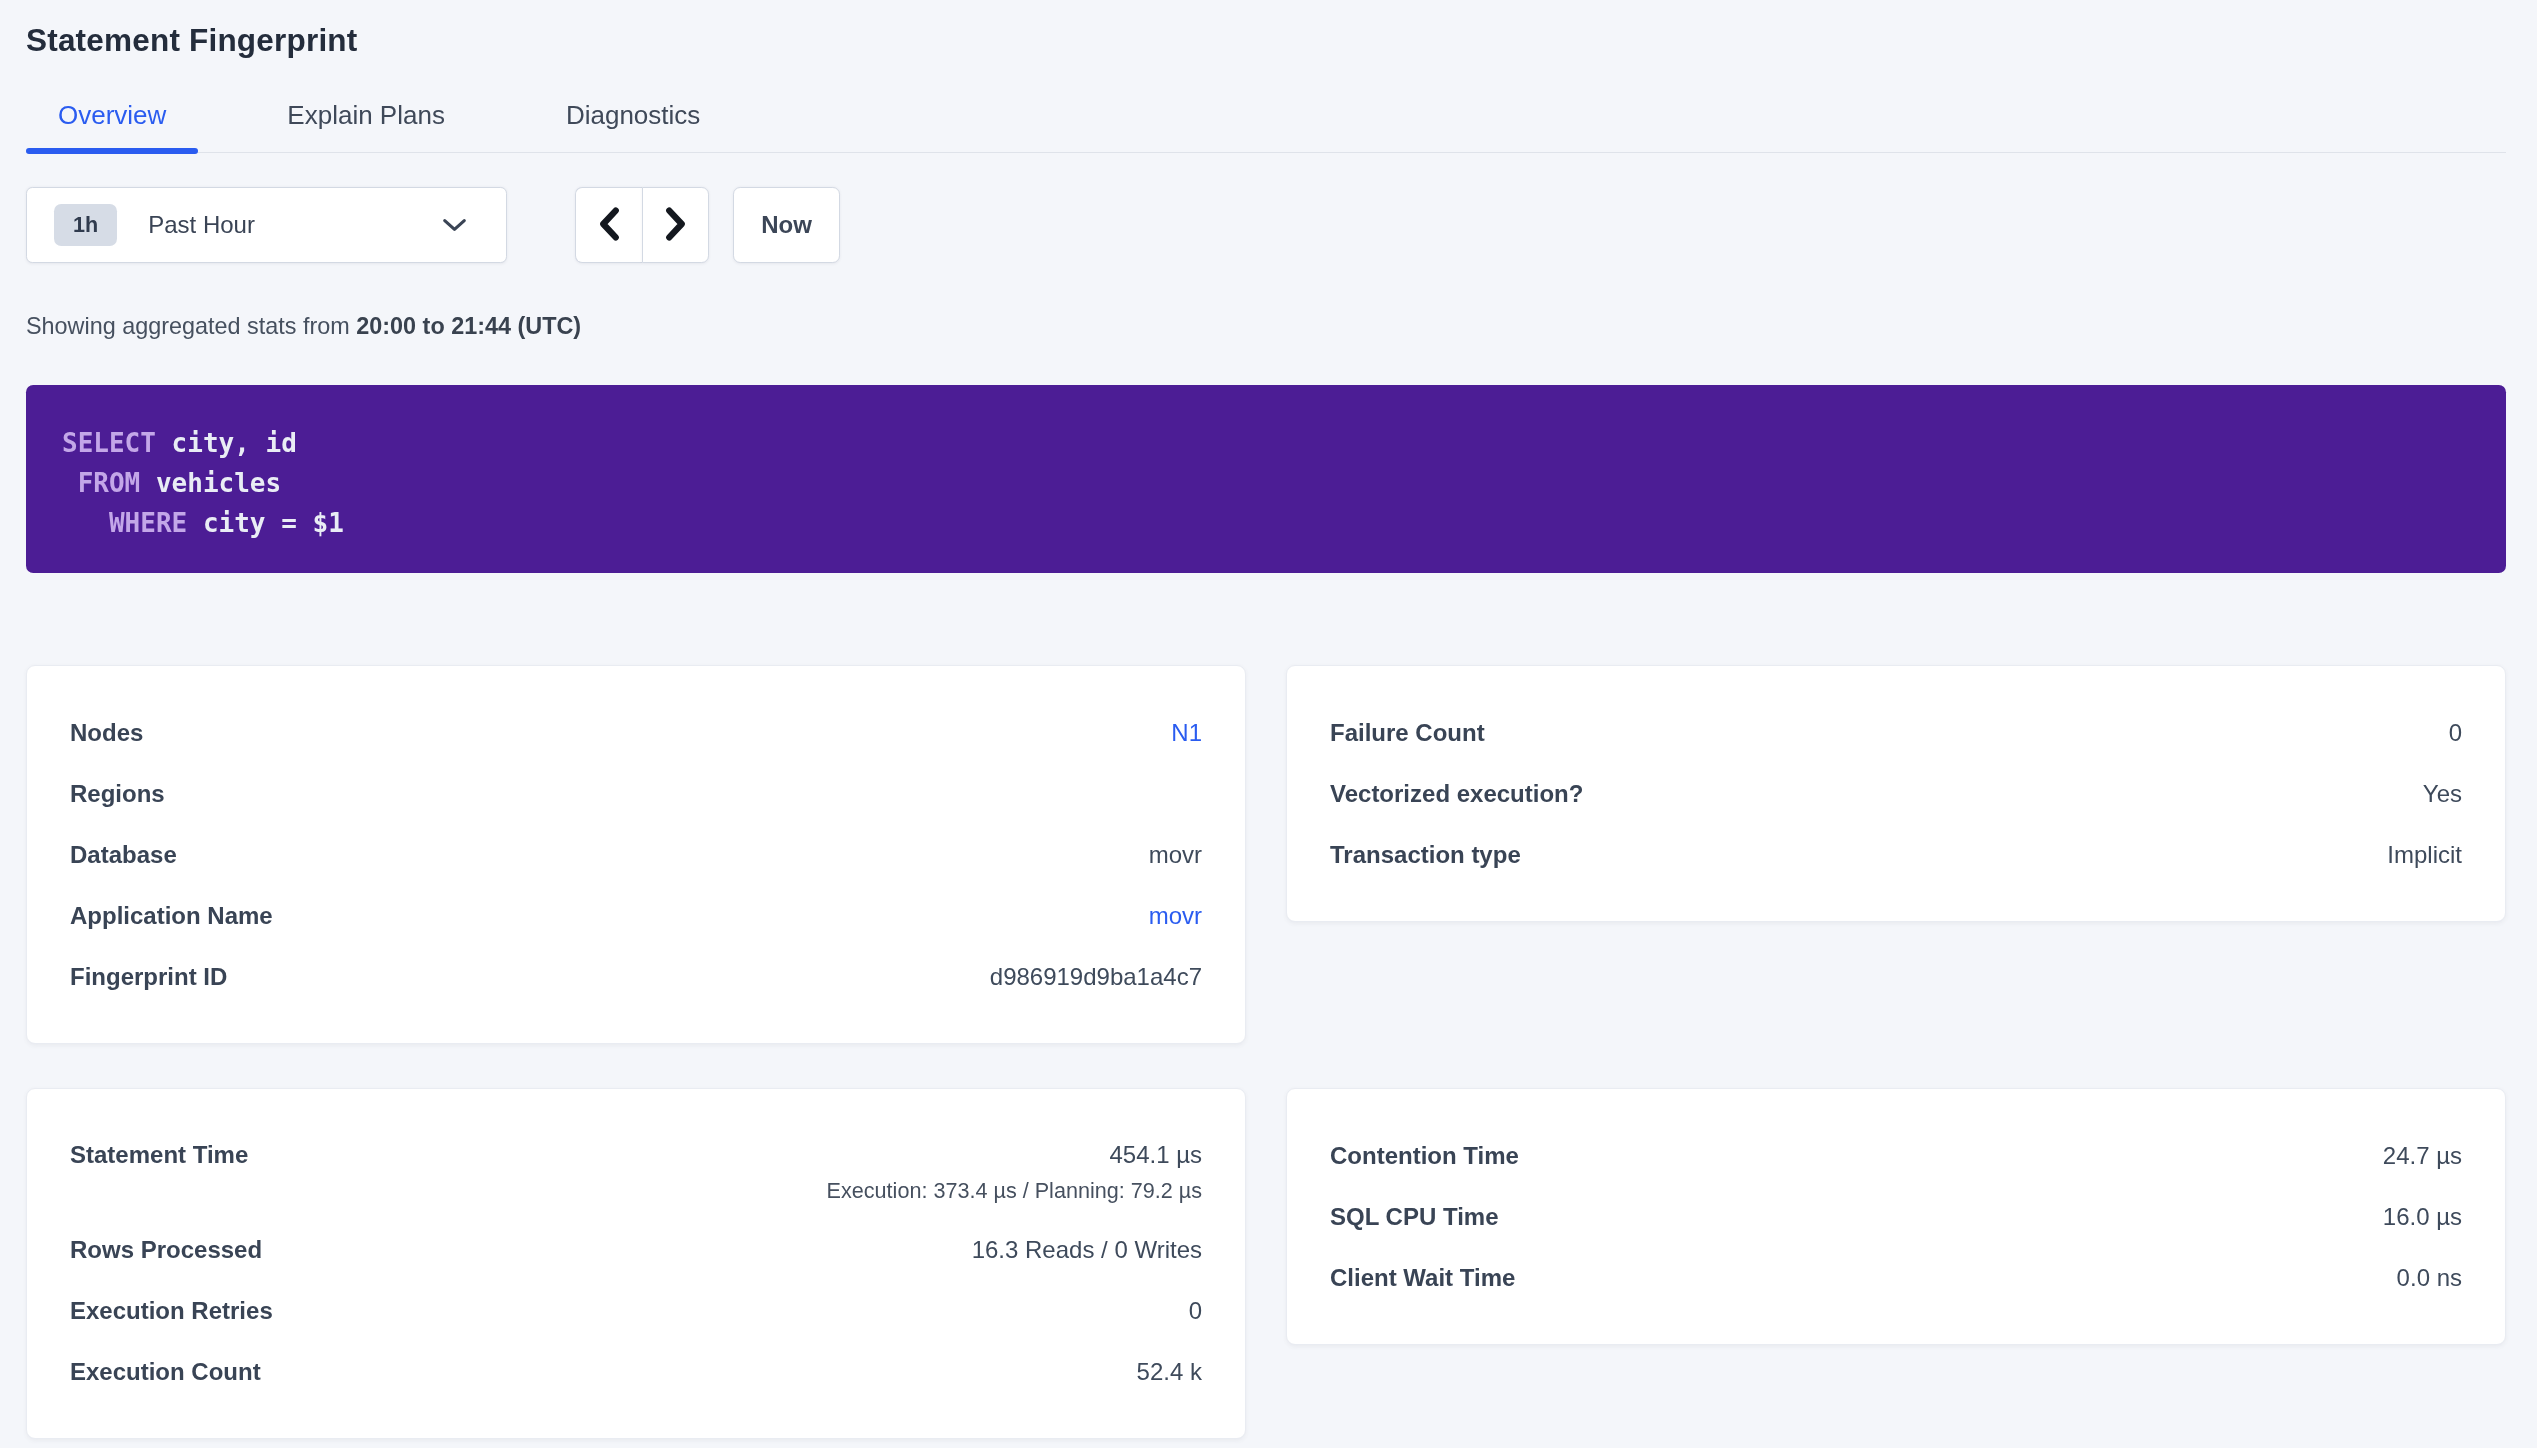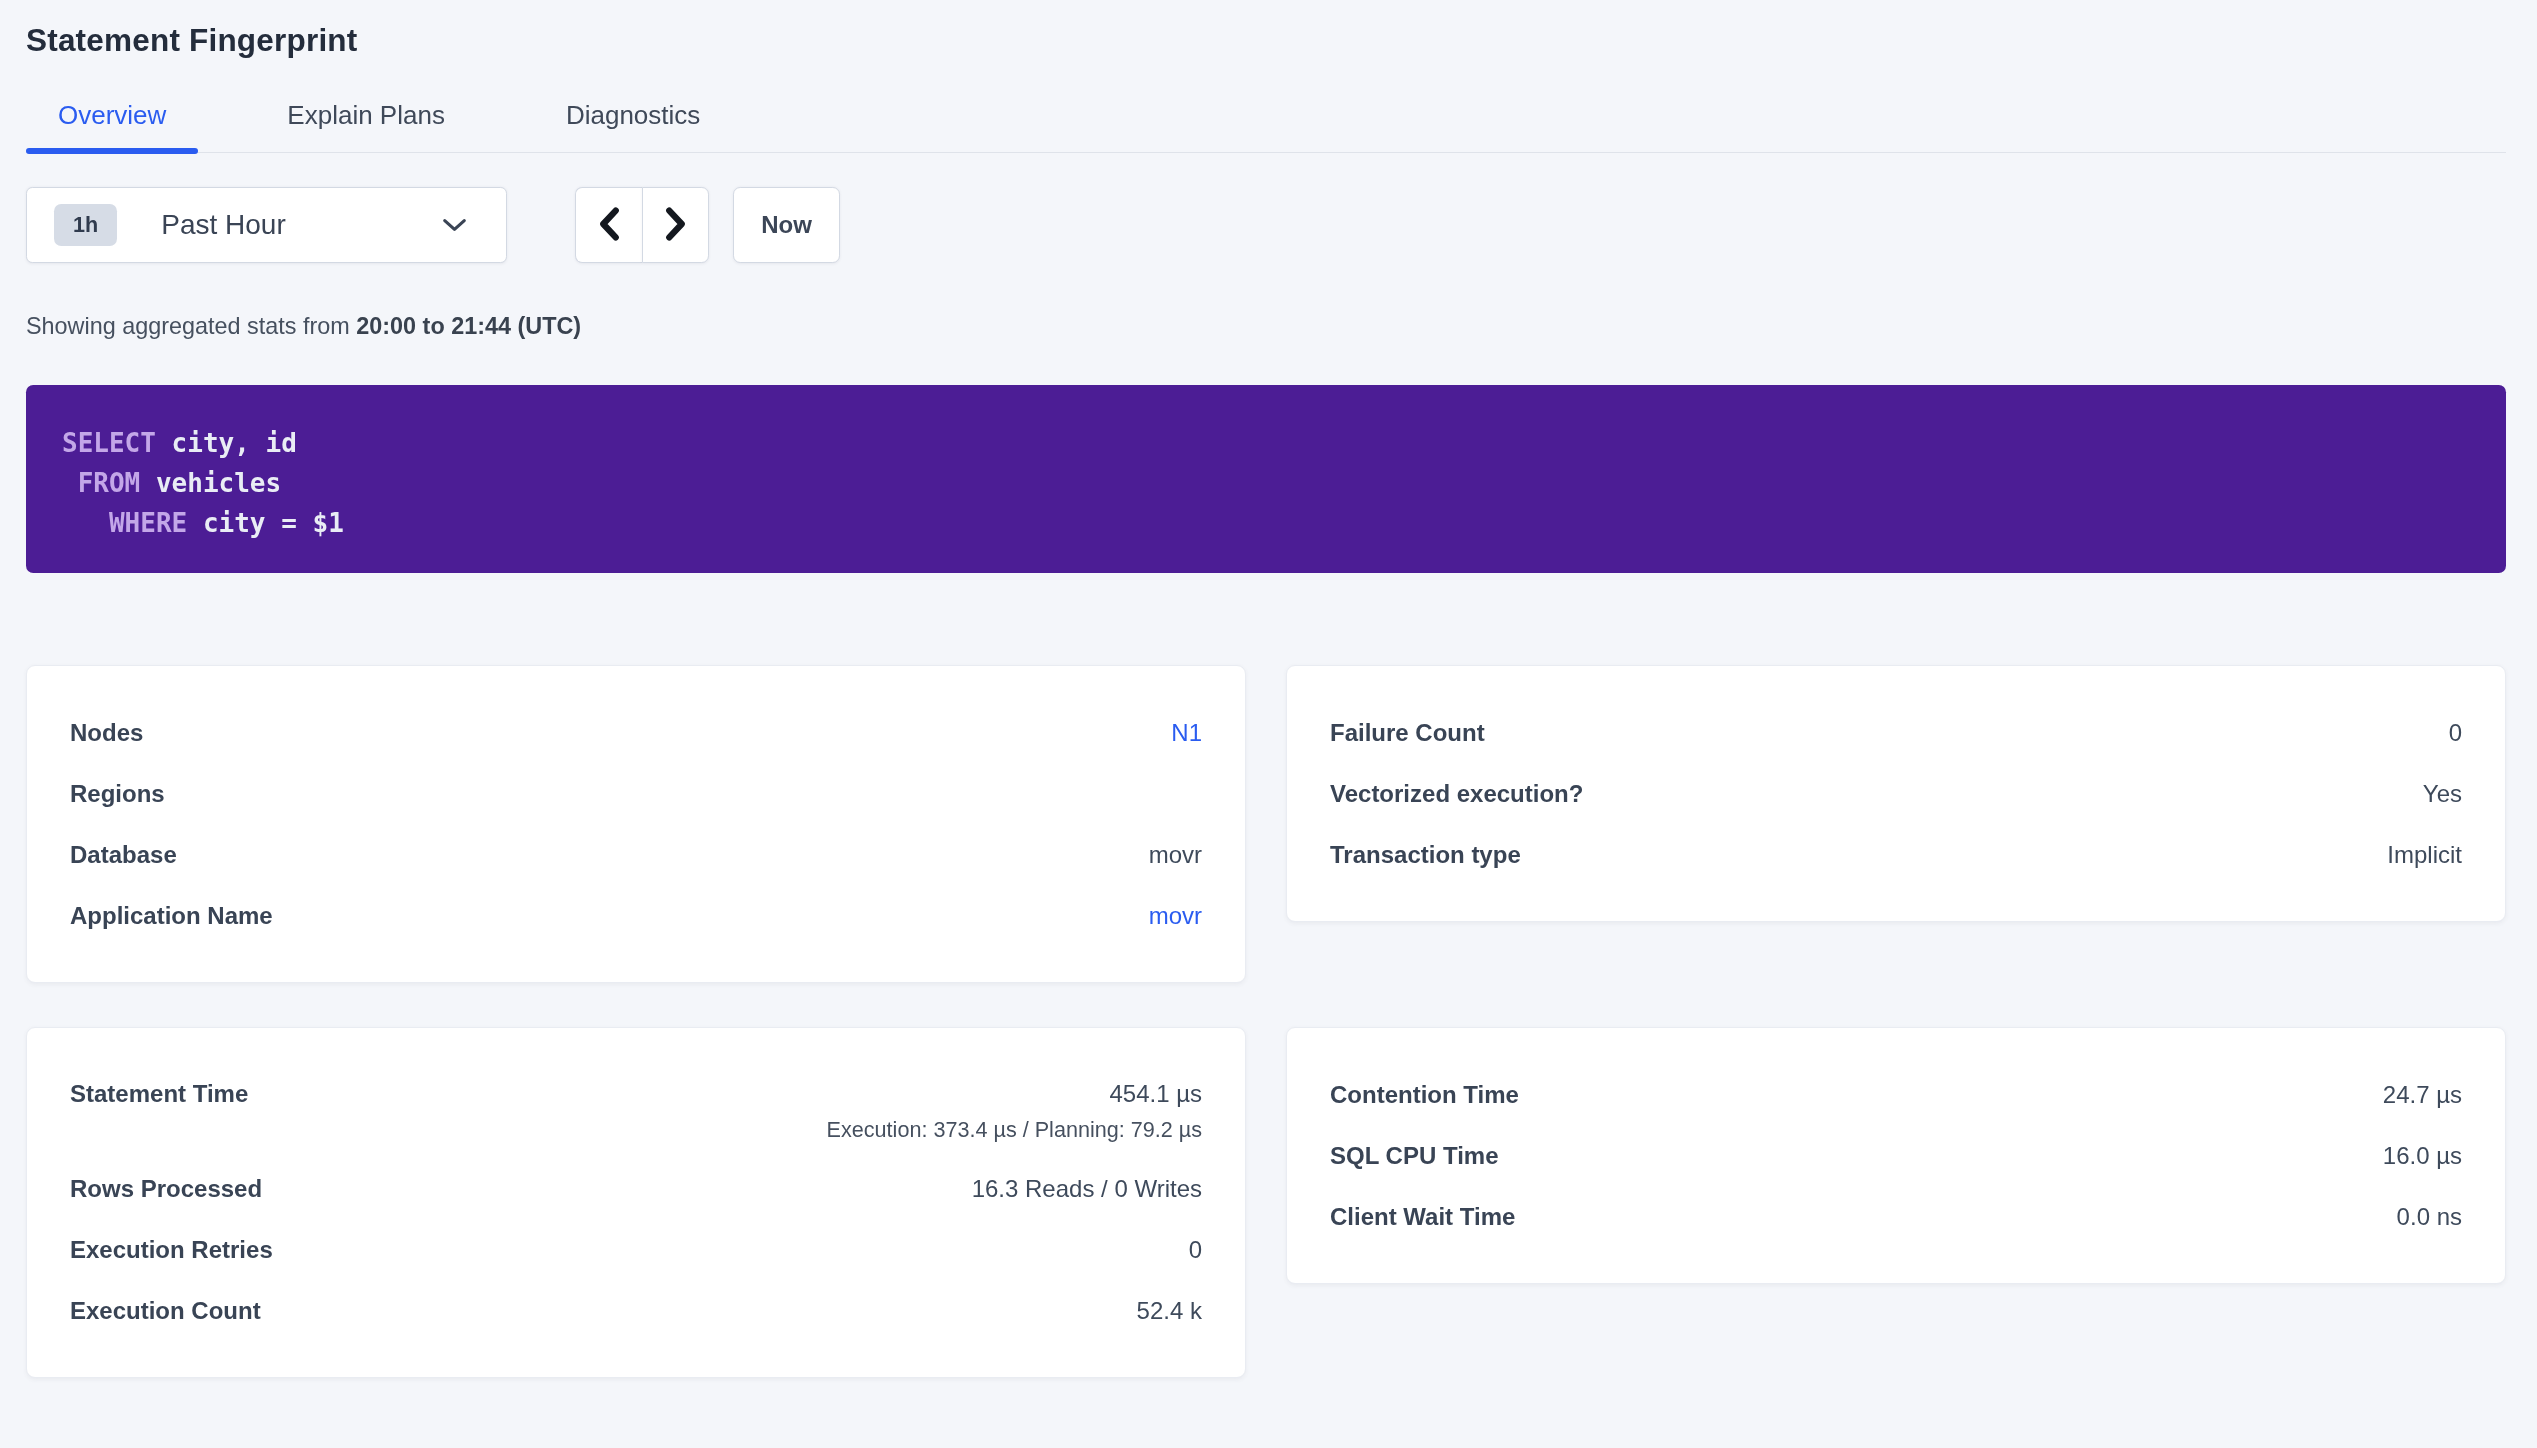--- a/index.html
+++ b/index.html
@@ -62,21 +62,21 @@
   }
   .time-badge {
     background:#d6dce6;
     border-radius:7.2px;
     padding:8px 19px;
     font-size:21.6px;
     font-weight:700;
     color:#303b4e;
     text-align:center;
   }
-  .time-label { margin-left:44px; font-size:28px; color:#3a4455; }
+  .time-label { margin-left:31px; font-size:24px; color:#3a4455; }
   .chevron-down { margin-left:auto; display:flex; }
 
   .pager { display:flex; margin-left:68px; }
   .pager-btn {
     width:67px; height:76px;
     display:flex; align-items:center; justify-content:center;
     cursor:pointer;
   }
   .pager-btn.prev { border-radius:7.2px 0 0 7.2px; border-right:none; }
   .pager-btn.next { border-radius:0 7.2px 7.2px 0; border-left:0.9px solid #d3d9e3; }
@@ -216,20 +216,24 @@
           <span class="stat-value"></span>
         </div>
         <div class="stat-row">
           <span class="stat-label">Database</span>
           <span class="stat-value">movr</span>
         </div>
         <div class="stat-row">
           <span class="stat-label">Application Name</span>
           <span class="stat-value link">movr</span>
         </div>
+        <div class="stat-row">
+          <span class="stat-label">Fingerprint ID</span>
+          <span class="stat-value">d986919d9ba1a4c7</span>
+        </div>
       </div>
       <div class="stat-card">
         <div class="stat-row">
           <span class="stat-label">Failure Count</span>
           <span class="stat-value">0</span>
         </div>
         <div class="stat-row">
           <span class="stat-label">Vectorized execution?</span>
           <span class="stat-value">Yes</span>
         </div>

